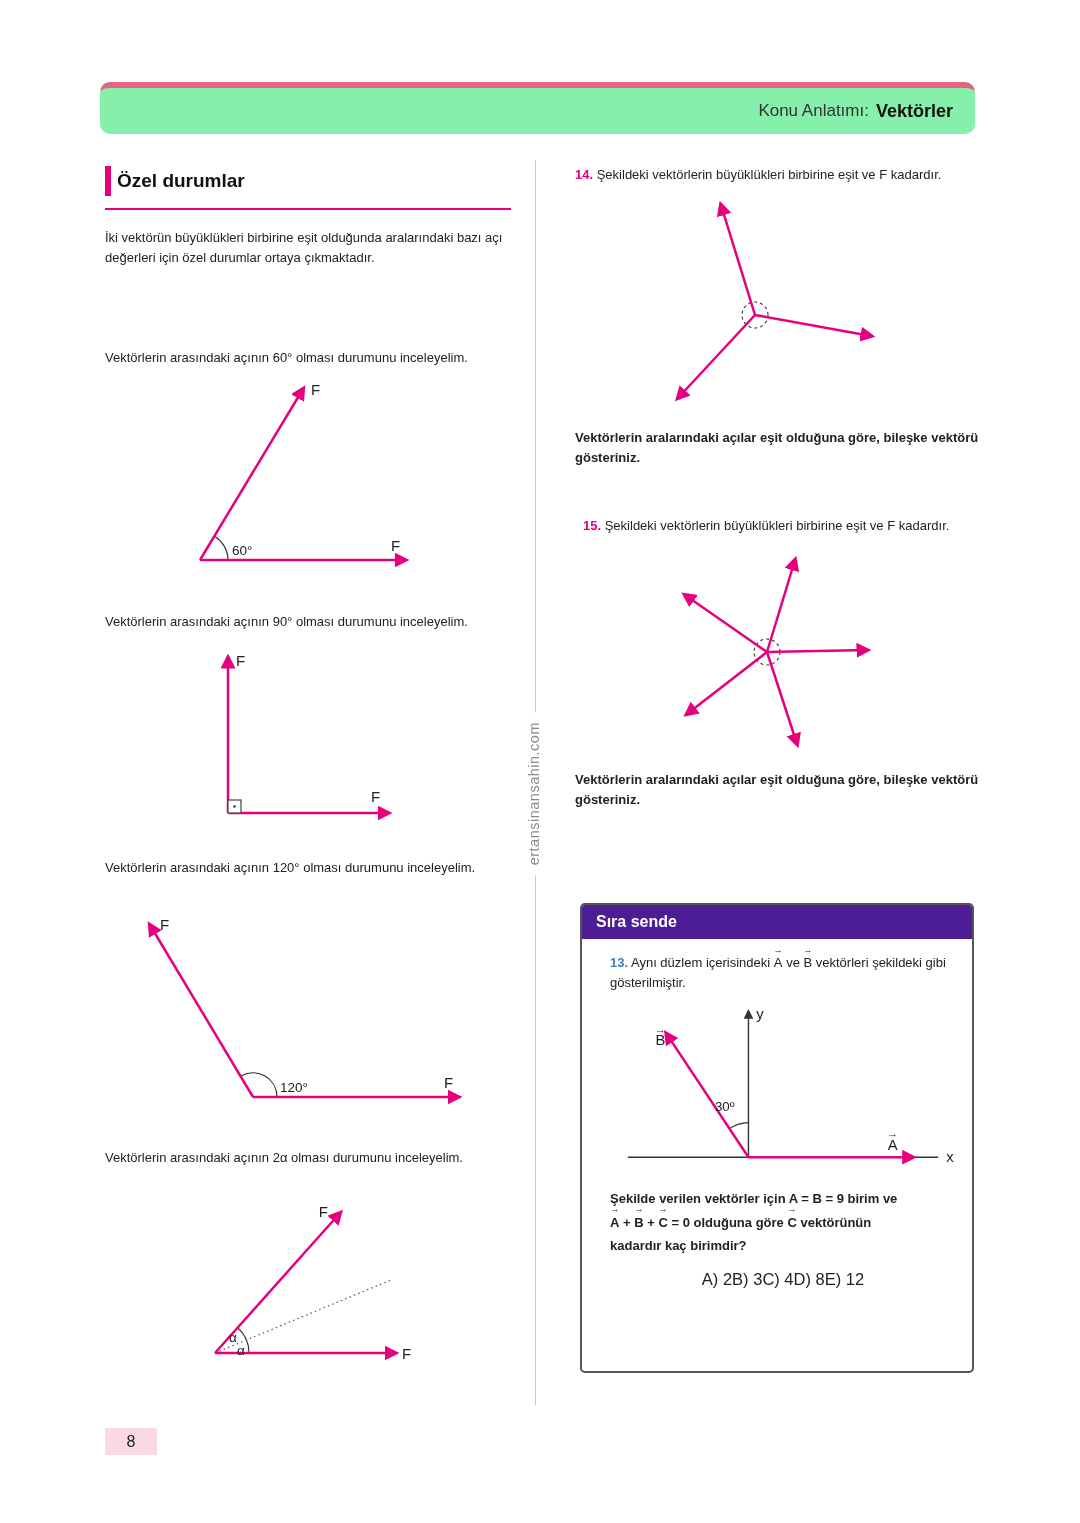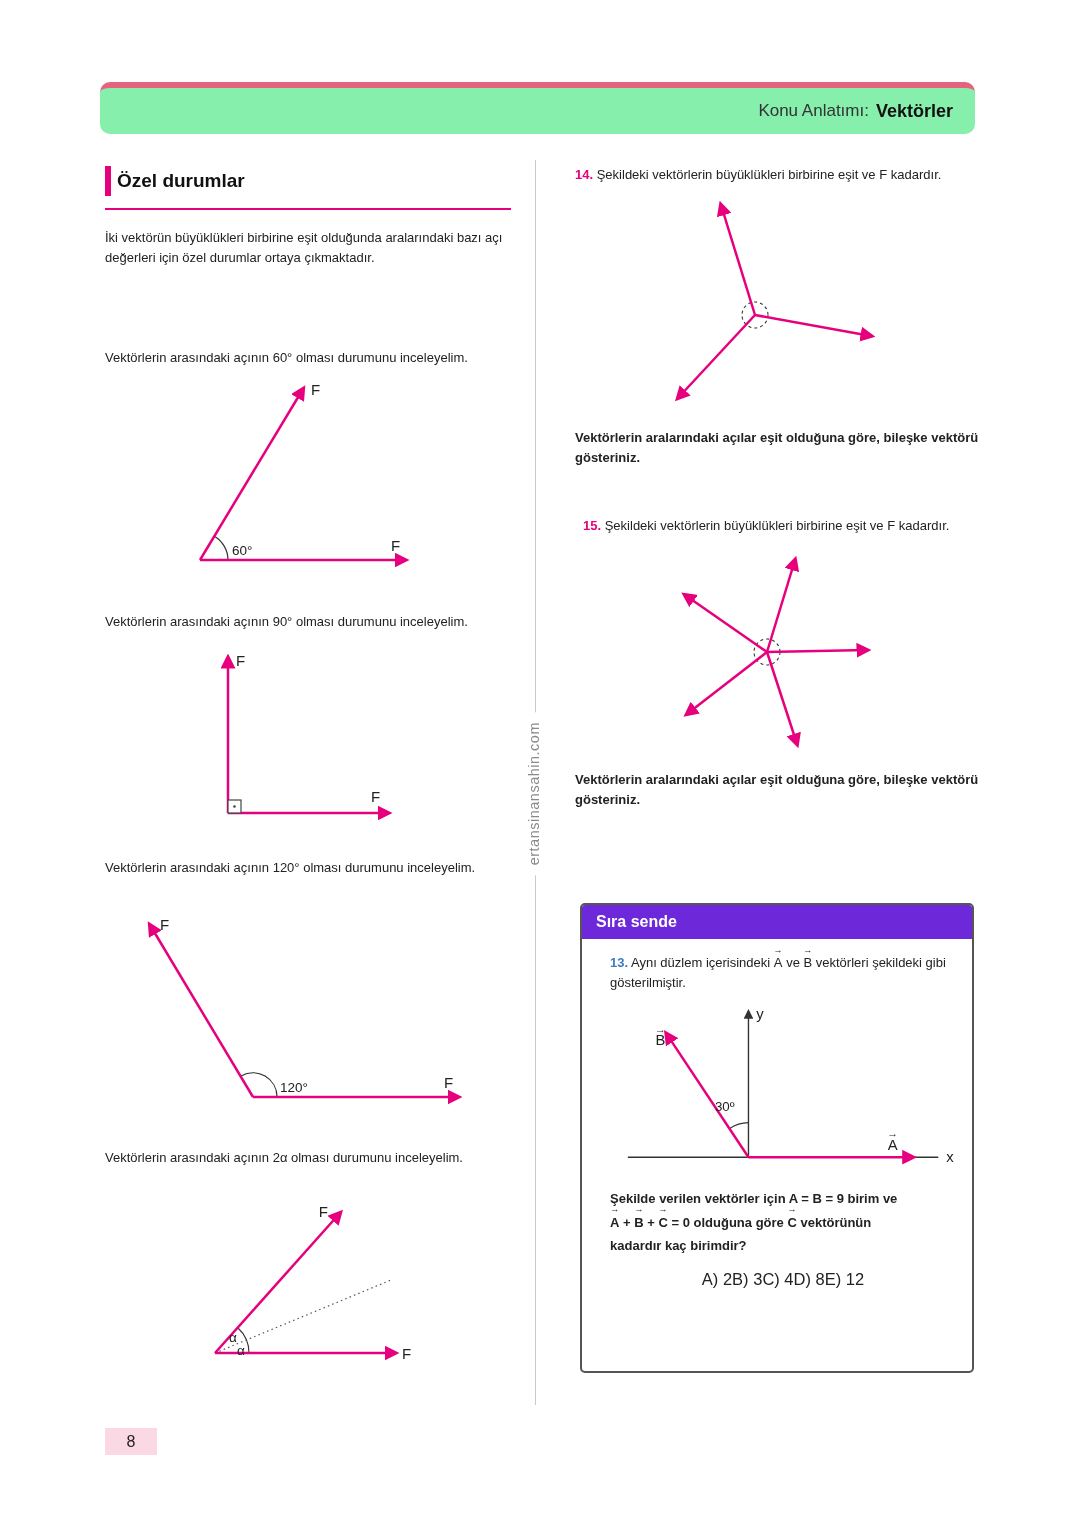--- a/index.html
+++ b/index.html
@@ -40,21 +40,21 @@
     writing-mode: vertical-rl; transform: rotate(180deg);
     font-size: 14.5px; color: #8a8a8a; background: #fff; padding: 10px 1px;
     letter-spacing: 0.5px;
   }
 
   
   .sira-box {
     position: absolute; left: 580px; top: 903px; width: 394px; height: 470px;
     border: 2px solid #555; border-radius: 5px; background: #fff; overflow: hidden;
   }
-  .sira-header { background: #6d28d9; color: #fff; font-weight: 700; font-size: 16px; padding: 8px 14px; }
+  .sira-header { background: #4c1d95; color: #fff; font-weight: 700; font-size: 16px; padding: 8px 14px; }
   .sira-content { padding: 14px 16px 0 28px; }
   .choices { display: flex; justify-content: center; font-size: 16.5px; margin-top: 14px; padding: 0 4px; }
 
   
   .vec { position: relative; display: inline-block; }
   .vec::before {
     content: "→"; position: absolute; top: -0.78em; left: 50%;
     transform: translateX(-50%); font-size: 0.7em; line-height: 1; font-weight: 700;
   }
 

